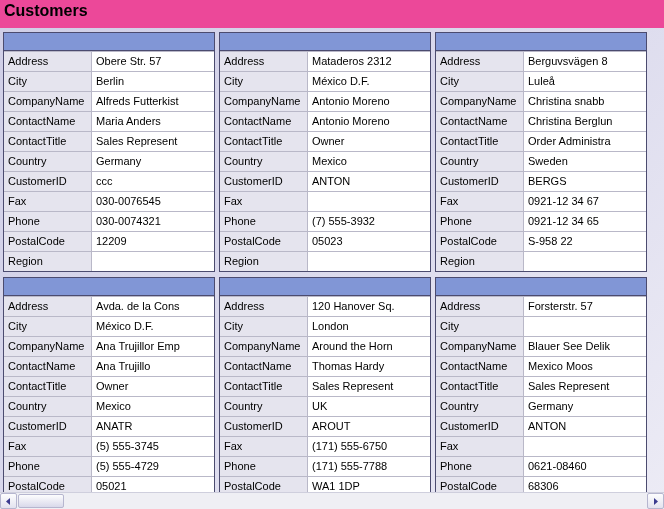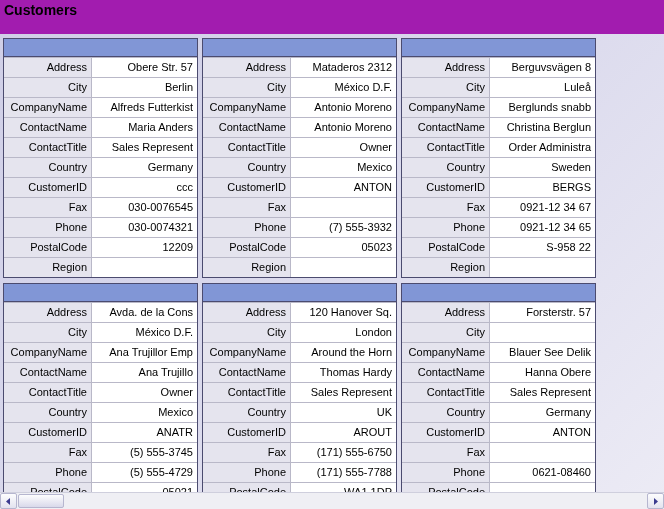--- a/index.html
+++ b/index.html
@@ -7,44 +7,43 @@
     width: 664px;
     height: 509px;
     overflow: hidden;
     font-family: Tahoma, Arial, sans-serif;
     font-size: 11px;
     background: #ebe9ed;
     color: #000;
   }
   .title {
     font-weight: bold;
-    font-size: 14px;
-    padding: 2px 4px 16px 4px;
-    background: #a21caf;
+    font-size: 16px;
+    padding: 2px 4px 8px 4px;
+    background: #ec4899;
   }
   .view {
     width: 664px;
     height: 473px;
     background: linear-gradient(135deg, #d0cfe7 0%, #d7d6eb 35%, #ecebf5 100%);
     overflow: hidden;
     position: relative;
   }
   .grid {
     padding: 4px 3px 4px 3px;
   }
   .row {
     display: flex;
     gap: 4px;
     margin-bottom: 5px;
   }
   .card {
-    width: 195px;
+    width: 212px;
     border: 1px solid #4b4b6f;
     background: #fff;
-    text-align: right;
   }
   .card-head {
     height: 18px;
     background: #8196d6;
     border-bottom: 1px solid #4b4b6f;
   }
   .field {
     display: flex;
     height: 20px;
     border-top: 1px solid #b9b8c8;
@@ -207,21 +206,21 @@
           <div class="field">
             <div class="flabel">Address</div>
             <div class="fval">Berguvsvägen  8</div>
           </div>
           <div class="field">
             <div class="flabel">City</div>
             <div class="fval">Luleå</div>
           </div>
           <div class="field">
             <div class="flabel">CompanyName</div>
-            <div class="fval">Berglunds snabb</div>
+            <div class="fval">Christina snabb</div>
           </div>
           <div class="field">
             <div class="flabel">ContactName</div>
             <div class="fval">Christina Berglun</div>
           </div>
           <div class="field">
             <div class="flabel">ContactTitle</div>
             <div class="fval">Order Administra</div>
           </div>
           <div class="field">
@@ -353,21 +352,21 @@
           </div>
           <div class="field">
             <div class="flabel">City</div>
           </div>
           <div class="field">
             <div class="flabel">CompanyName</div>
             <div class="fval">Blauer See Delik</div>
           </div>
           <div class="field">
             <div class="flabel">ContactName</div>
-            <div class="fval">Hanna Obere</div>
+            <div class="fval">Mexico Moos</div>
           </div>
           <div class="field">
             <div class="flabel">ContactTitle</div>
             <div class="fval">Sales Represent</div>
           </div>
           <div class="field">
             <div class="flabel">Country</div>
             <div class="fval">Germany</div>
           </div>
           <div class="field">
@@ -376,20 +375,21 @@
           </div>
           <div class="field">
             <div class="flabel">Fax</div>
           </div>
           <div class="field">
             <div class="flabel">Phone</div>
             <div class="fval">0621-08460</div>
           </div>
           <div class="field">
             <div class="flabel">PostalCode</div>
+            <div class="fval">68306</div>
           </div>
           <div class="field">
             <div class="flabel">Region</div>
             <div class="fval"></div>
           </div>
         </div>
       </div>
   </div>
 </div>
 

